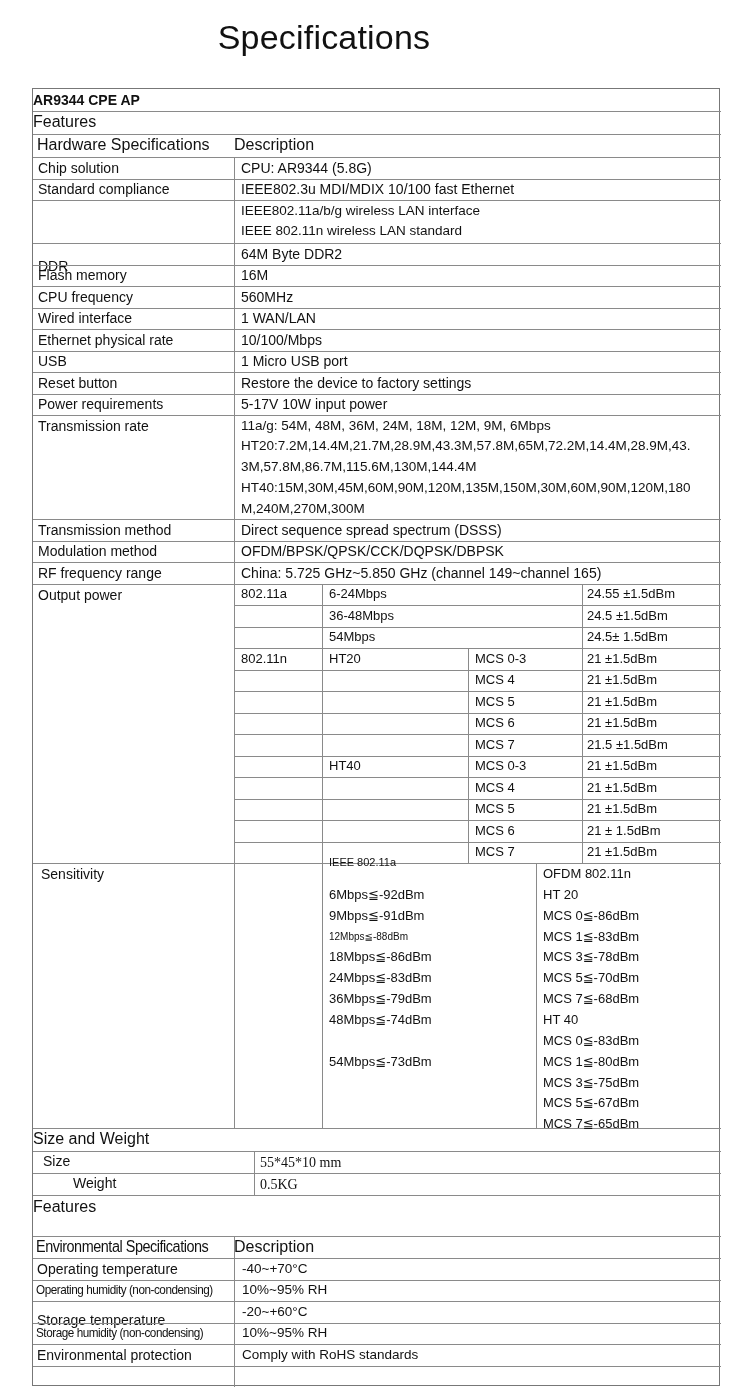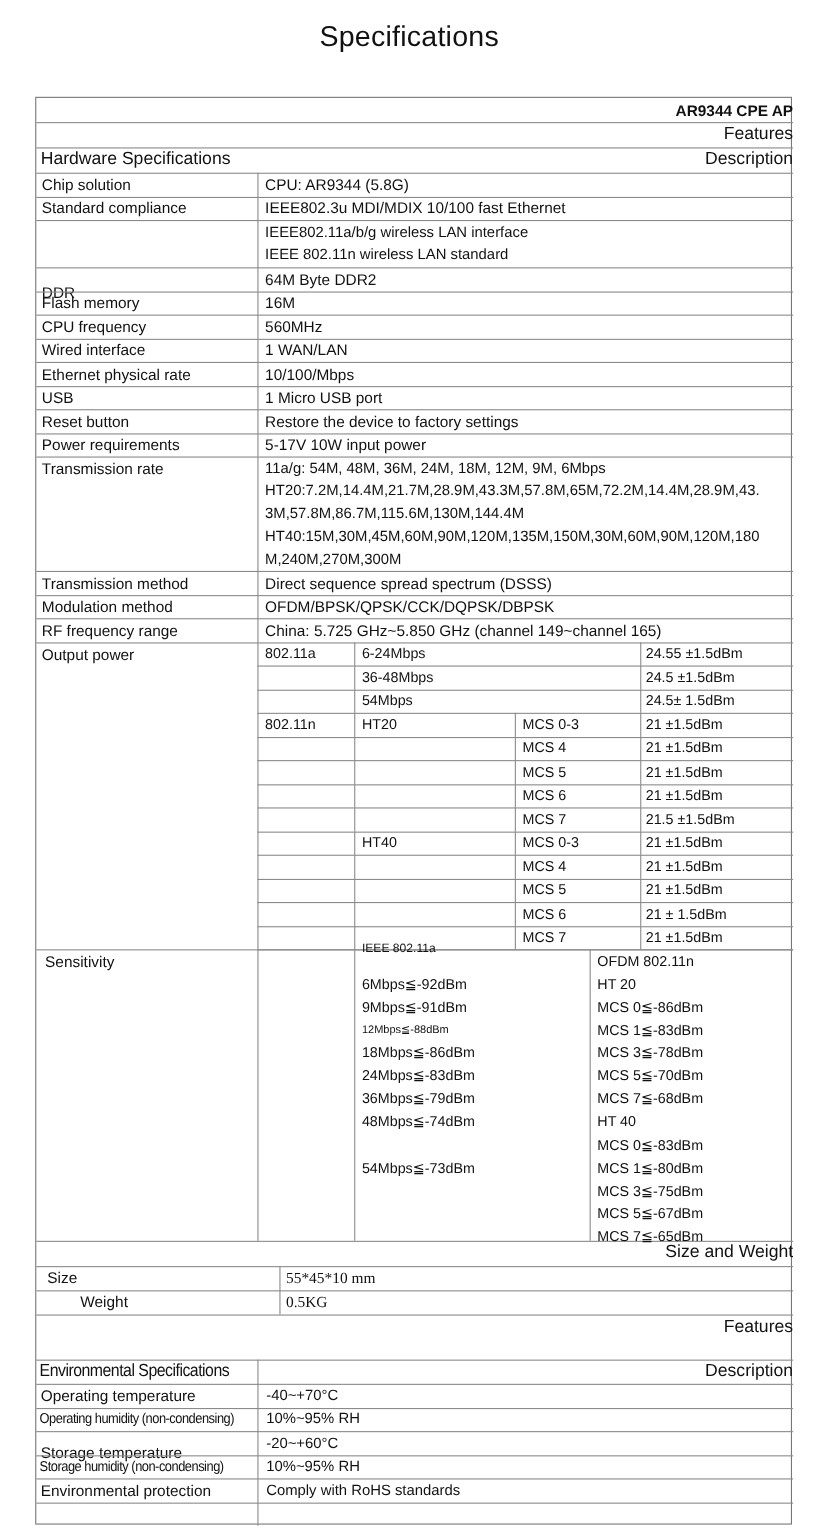--- a/index.html
+++ b/index.html
@@ -1,25 +1,25 @@
 <!DOCTYPE html>
 <html><head>
 <meta charset="utf-8">
 <style>
   html, body { margin: 0; padding: 0; background: #ffffff; }
   body { width: 750px; height: 1400px; position: relative; overflow: hidden;
          font-family: "Liberation Sans", sans-serif; color: #111; }
   .page-title { position: absolute; left: 0; top: 18px; width: 648px; text-align: center;
-         font-size: 26px; font-weight: normal; letter-spacing: 0.2px; margin-left: 48px; }
+         font-size: 34px; font-weight: normal; letter-spacing: 0.2px; }
   .sheet { position: absolute; left: 32px; top: 88px; width: 688px; height: 1298px;
          border: 1px solid #777; box-sizing: border-box; }
   .hl { position: absolute; left: 0; height: 0; border-top: 1px solid #8a8a8a; }
   .vl { position: absolute; width: 0; border-left: 1px solid #8a8a8a; }
   .t { position: absolute; white-space: nowrap; font-size: 14px; line-height: 20px; }
-  .c { text-align: right; }
+  .c { text-align: left; }
   .hdr { font-size: 16px; }
   .bold { font-weight: bold; }
   .narrow { font-size: 13px; letter-spacing: -0.5px; transform: scaleX(0.9); transform-origin: left center; }
   .serif { font-family: "Liberation Serif", serif; font-size: 14px; }
 </style>
 </head>
 <body>
 
 <div class="page-title">Specifications</div>
 

